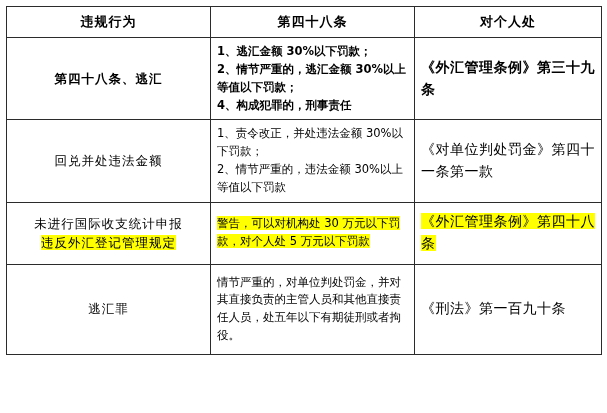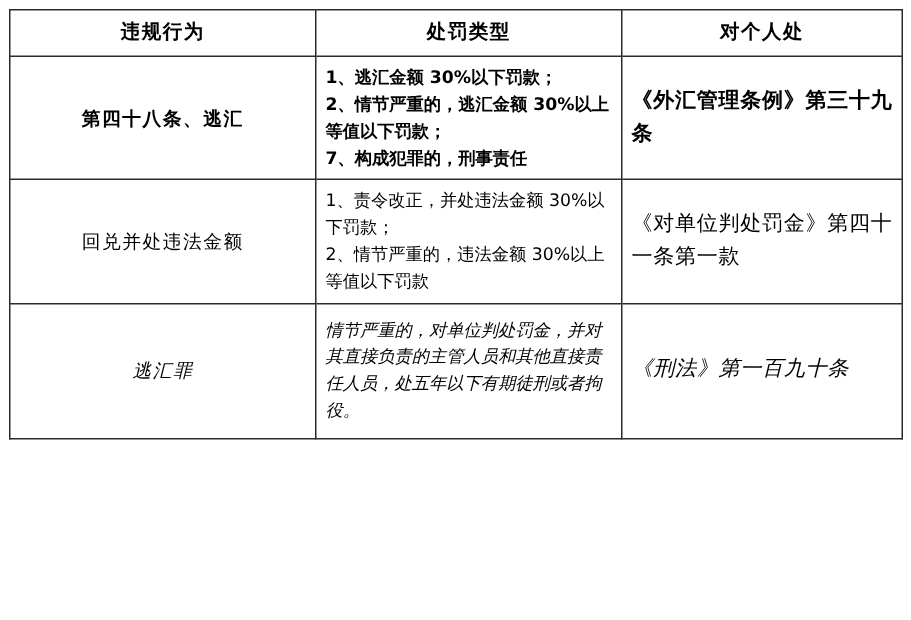--- a/index.html
+++ b/index.html
@@ -71,69 +71,81 @@
     box-decoration-break: clone;
     -webkit-box-decoration-break: clone;
   }
   .act-line {
     display: block;
   }
   td.row-h1 { height: 72px; font-weight: bold; }
   td.row-h2 { height: 70px; }
   td.row-h3 { height: 48px; }
   td.row-h4 { height: 62px; }
-  td.row-h5 { height: 90px; font-style: italic; }
+  td.row-h5 { height: 90px; }
 </style>
 </head>
 <body>
 
 <div class="sheet">
   <table class="reg-table">
     <colgroup>
       <col class="c1">
       <col class="c2">
       <col class="c3">
     </colgroup>
     <thead>
       <tr>
         <th>违规行为</th>
-        <th>处罚类型</th>
+        <th>第四十八条</th>
         <th>对个人处</th>
       </tr>
     </thead>
     <tbody>
 
       <tr>
         <td class="col-act row-h1">
           <span class="act-line">第四十八条、逃汇</span>
         </td>
         <td class="col-pen row-h1">
           <span class="pen-line">1、逃汇金额 30%以下罚款；</span>
           <span class="pen-line">2、情节严重的，逃汇金额 30%以上等值以下罚款；</span>
-          <span class="pen-line">7、构成犯罪的，刑事责任</span>
+          <span class="pen-line">4、构成犯罪的，刑事责任</span>
         </td>
         <td class="col-law row-h1">
           <span class="pen-line">《外汇管理条例》第三十九条</span>
         </td>
       </tr>
 
       <tr>
         <td class="col-act row-h2">
           <span class="act-line">回兑并处违法金额</span>
         </td>
         <td class="col-pen row-h2">
           <span class="pen-line">1、责令改正，并处违法金额 30%以下罚款；</span>
           <span class="pen-line">2、情节严重的，违法金额 30%以上等值以下罚款</span>
         </td>
         <td class="col-law row-h2">
           <span class="pen-line">《对单位判处罚金》第四十一条第一款</span>
         </td>
       </tr>
 
 
+      <tr>
+        <td class="col-act row-h4">
+          <span class="act-line">未进行国际收支统计申报</span>
+          <span class="act-line"><span class="hl-block">违反外汇登记管理规定</span></span>
+        </td>
+        <td class="col-pen row-h4">
+          <span class="pen-line"><span class="hl-block">警告，可以对机构处 30 万元以下罚款，对个人处 5 万元以下罚款</span></span>
+        </td>
+        <td class="col-law row-h4">
+          <span class="pen-line"><span class="hl-block">《外汇管理条例》第四十八条</span></span>
+        </td>
+      </tr>
 
       <tr>
         <td class="col-act row-h5">
           <span class="act-line">逃汇罪</span>
         </td>
         <td class="col-pen row-h5">
           <span class="pen-line">情节严重的，对单位判处罚金，并对其直接负责的主管人员和其他直接责任人员，处五年以下有期徒刑或者拘役。</span>
         </td>
         <td class="col-law row-h5">
           <span class="pen-line">《刑法》第一百九十条</span>

